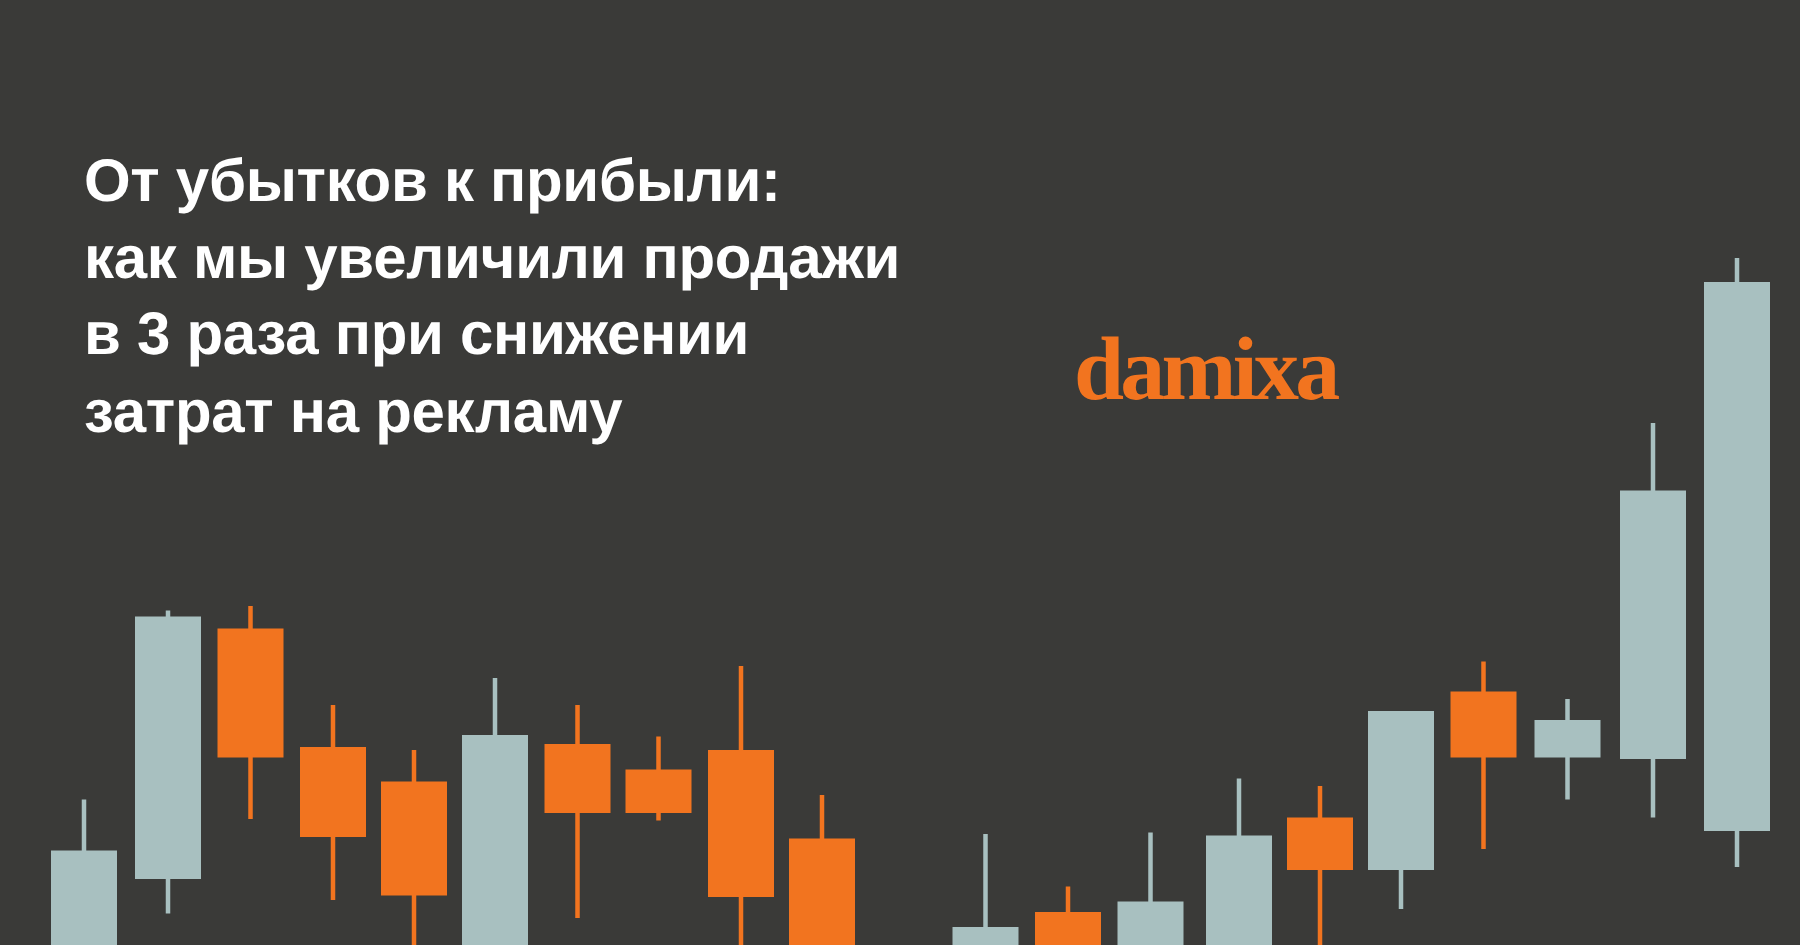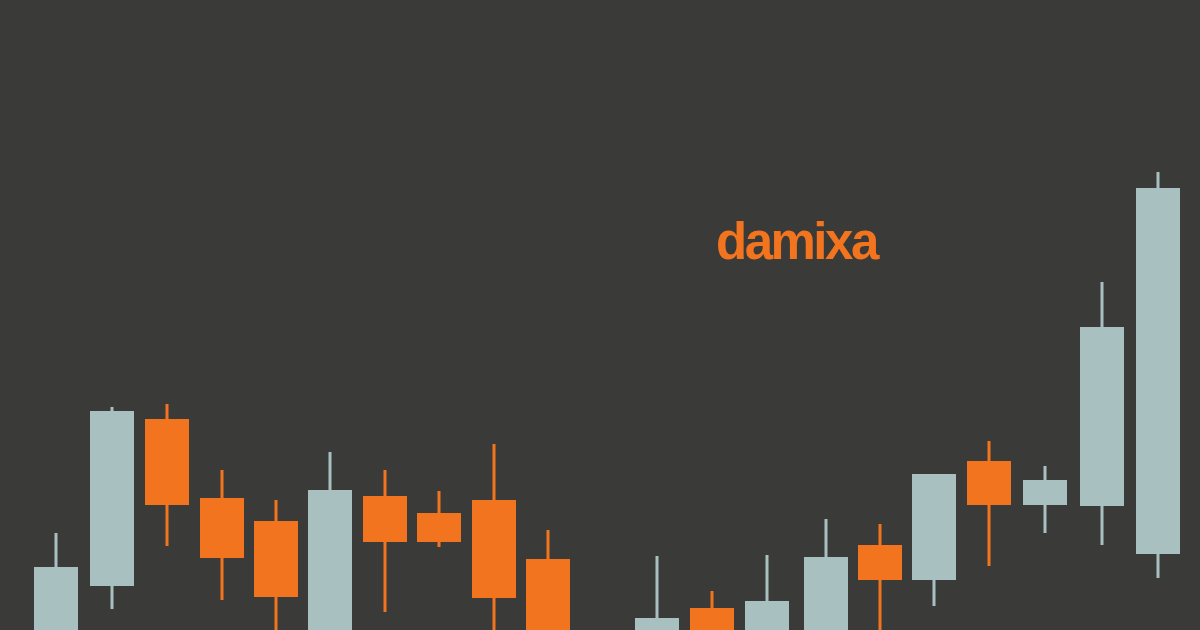--- a/index.html
+++ b/index.html
@@ -39,25 +39,25 @@
     letter-spacing: -0.2px;
     white-space: pre-line;
   }
 
   
   #logo {
     position: absolute;
     left: 716px;
     top: 216px;
     color: #f2741f;
-    font-size: 51px;
+    font-size: 60px;
     font-weight: 700;
     line-height: 1;
     letter-spacing: -2.5px;
-    font-family: Liberation Sans, sans-serif;
+    font-family: Liberation Serif, serif;
   }
 </style>
 </head>
 <body>
 
 <div id="stage">
 
   <svg id="chart" viewBox="0 0 1200 630" preserveAspectRatio="none" aria-hidden="true">
       <g>
         <rect x="54.5" y="533" width="3" height="97" fill="#a8c0c0"></rect>
@@ -134,16 +134,20 @@
       <g>
         <rect x="1100.5" y="282" width="3" height="263" fill="#a8c0c0"></rect>
         <rect x="1080" y="327" width="44" height="179" fill="#a8c0c0"></rect>
       </g>
       <g>
         <rect x="1156.5" y="172" width="3" height="406" fill="#a8c0c0"></rect>
         <rect x="1136" y="188" width="44" height="366" fill="#a8c0c0"></rect>
       </g>
     </svg>
 
+  <div id="headline">От убытков к прибыли:
+как мы увеличили продажи
+в 3 раза при снижении
+затрат на рекламу</div>
 
   <div id="logo">damixa</div>
 
 </div>
 
 </body></html>

